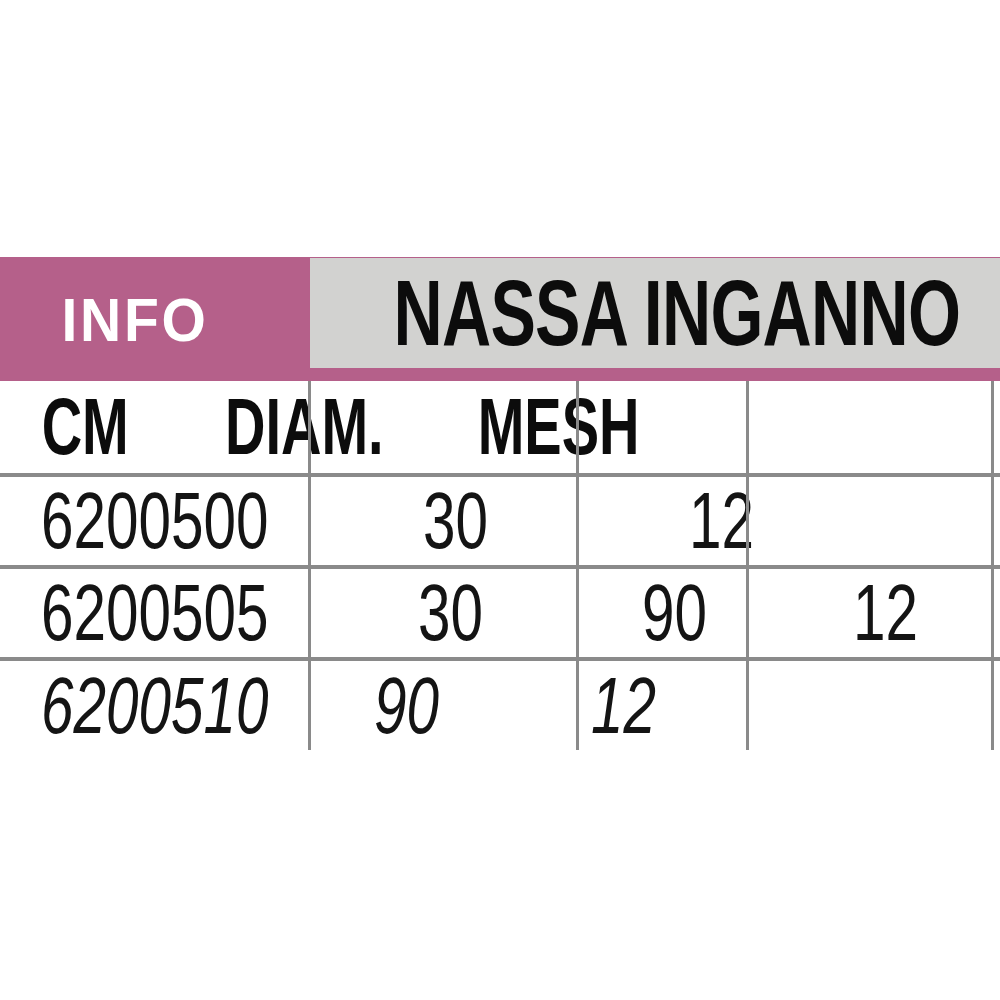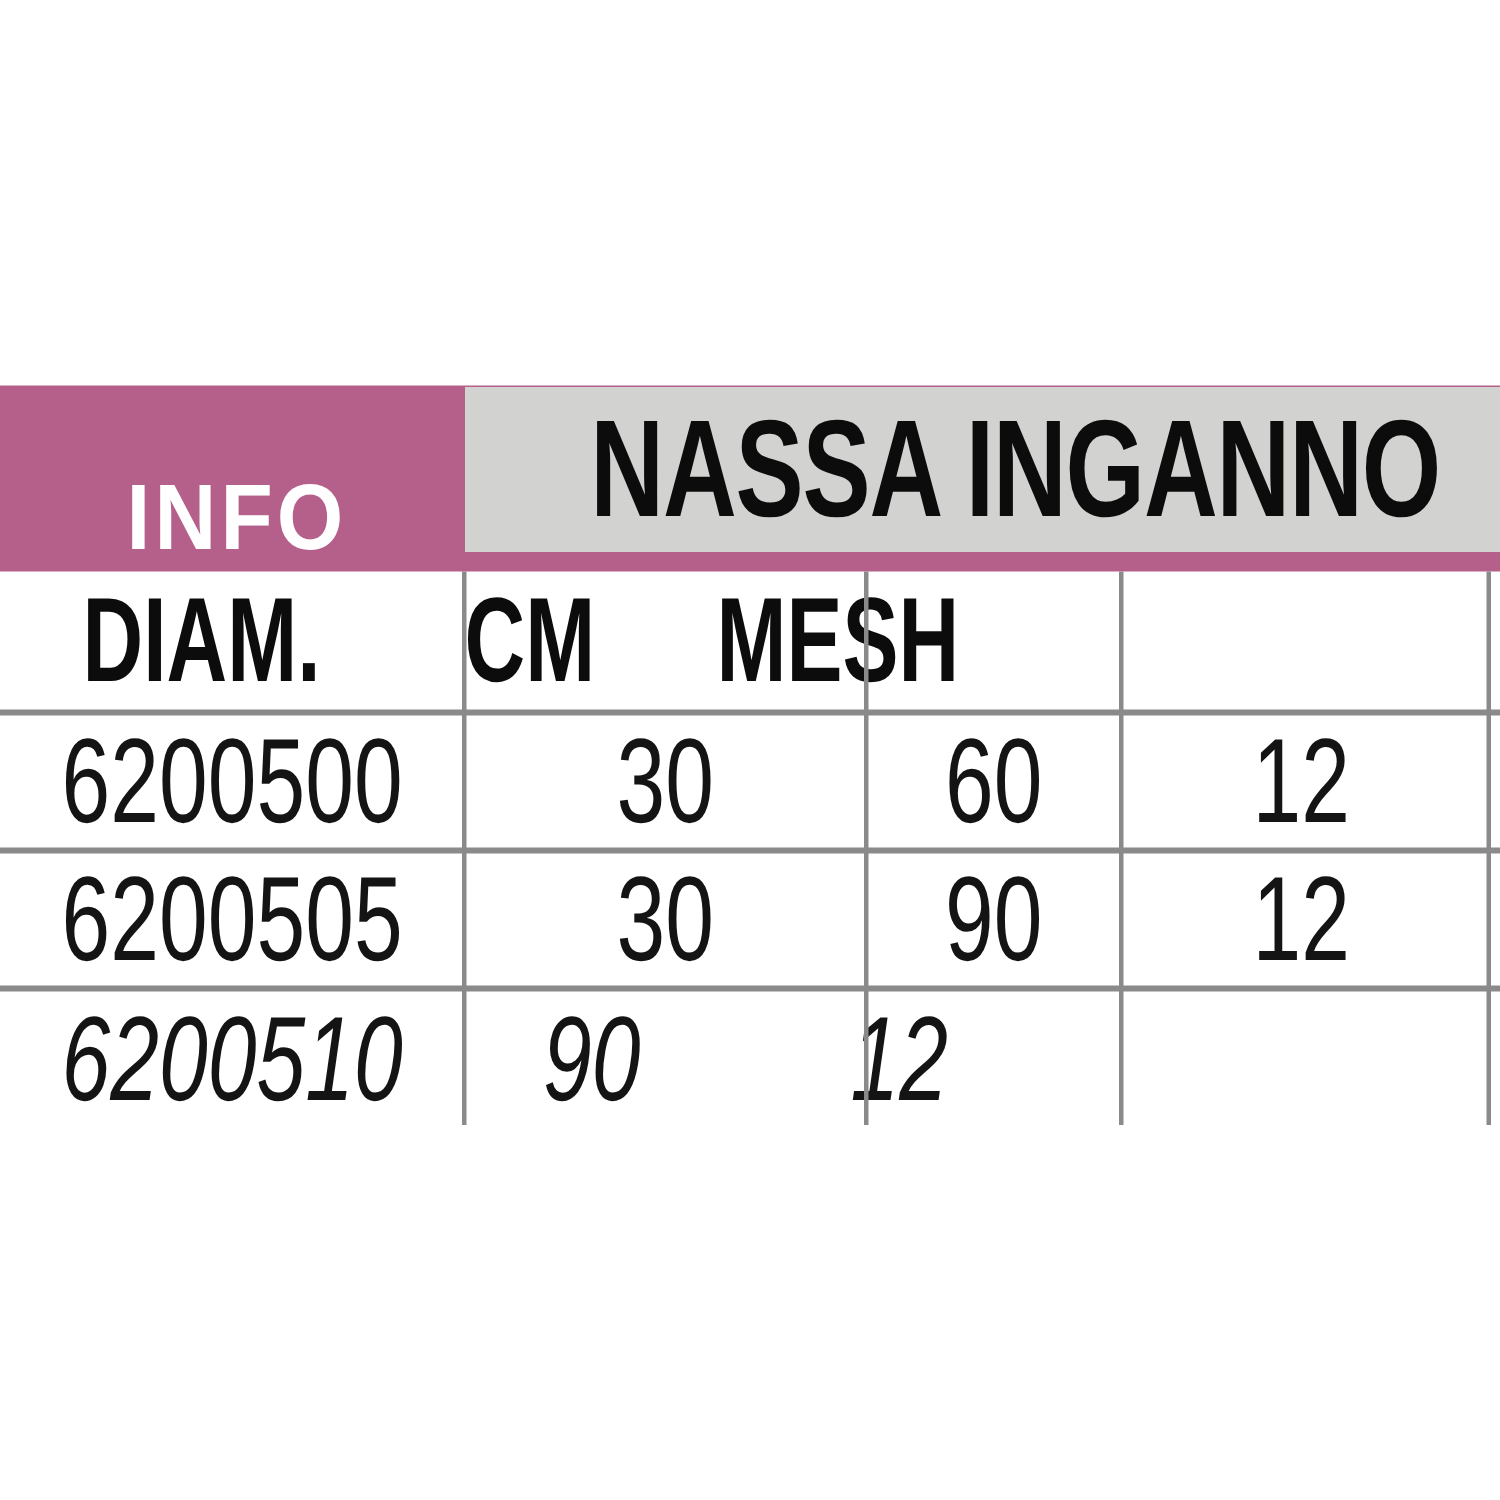--- a/index.html
+++ b/index.html
@@ -30,23 +30,22 @@
     background: var(--band-gray, #d2d2d0);
     display: flex;
     align-items: center;
     justify-content: center;
   }
   .info-cell {
     position: absolute;
     left: 0; top: 257px;
     width: 270px; height: 124px;
     display: flex;
-    align-items: flex-end;
+    align-items: center;
     justify-content: center;
-    margin-left: 23px;
   }
   .info-text {
     color: #ffffff;
     font-size: 62px;
     font-weight: 700;
     letter-spacing: 3px;
     display: inline-block;
     transform: scaleX(0.92);
   }
   .title-text {
@@ -64,21 +63,21 @@
     position: absolute;
     left: 0; top: 381px;
     width: 1000px;
   }
   .t-row {
     display: flex;
     width: 1000px;
     border-bottom: 4px solid var(--border-gray, #8a8a8a);
   }
   .t-row.head { height: 92px; }
-  .t-row.body { height: 88px; }
+  .t-row.body { height: 88px; gap: 12px; }
   .t-row.last { height: 89px; border-bottom: none; font-style: italic; }
   .t-cell {
     display: flex;
     align-items: center;
     justify-content: center;
     height: 100%;
     box-sizing: border-box;
   }
   .c0 { width: 309px; }
   .c1 { width: 268px; }
@@ -124,40 +123,37 @@
   <div class="gray-band">
     <span class="title-text">NASSA INGANNO</span>
   </div>
   <div class="info-cell">
     <span class="info-text">INFO</span>
   </div>
 
   <div class="spec-table">
 
     <div class="t-row head">
+      <div class="t-cell c2">
+        <span class="head-text">CM</span>
+      </div>
       <div class="t-cell c1">
         <span class="head-text">DIAM.</span>
-      </div>
-      <div class="t-cell c2">
-        <span class="head-text">CM</span>
       </div>
       <div class="t-cell c3">
         <span class="head-text">MESH</span>
       </div>
     </div>
 
     <div class="t-row body">
       <div class="t-cell c0">
         <span class="num-text">6200500</span>
       </div>
       <div class="t-cell c1">
         <span class="num-text">30</span>
-      </div>
-      <div class="t-cell c2">
-        <span class="num-text">60</span>
       </div>
       <div class="t-cell c3">
         <span class="num-text">12</span>
       </div>
     </div>
 
     <div class="t-row body">
       <div class="t-cell c0">
         <span class="num-text">6200505</span>
       </div>

